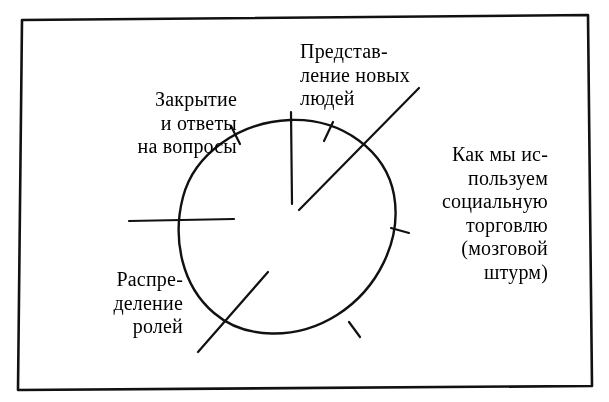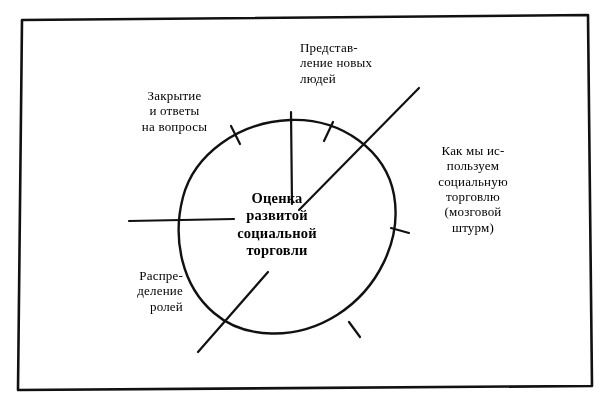--- a/index.html
+++ b/index.html
@@ -22,34 +22,34 @@
     position: absolute;
     left: 0;
     top: 0;
     width: 609px;
     height: 402px;
   }
   .lbl {
     position: absolute;
     color: #000000;
     font-family: "Liberation Serif", serif;
-    font-size: 13px;
+    font-size: 20px;
     line-height: 1.18;
     white-space: pre-line;
     letter-spacing: 0.2px;
   }
   .lbl-center {
     font-weight: bold;
     text-align: center;
     font-size: 14.5px;
     line-height: 1.2;
   }
   .lbl-intro   { left: 300px; top: 40px;  width: 125px; text-align: left; }
-  .lbl-closing { left: 112px; top: 88px;  width: 125px; text-align: center; }
-  .lbl-howuse  { left: 408px; top: 143px; width: 130px; text-align: center; }
+  .lbl-closing { left: 112px; top: 88px;  width: 125px; text-align: right; }
+  .lbl-howuse  { left: 418px; top: 143px; width: 130px; text-align: right; }
   .lbl-roles   { left: 93px;  top: 268px; width: 90px;  text-align: right; }
   .lbl-middle  { left: 218px; top: 190px; width: 118px; }
 </style>
 </head>
 <body>
 
 <div id="canvas">
 
   <svg id="svg-layer" viewBox="0 0 609 402">
     <g fill="none" stroke="#111111" stroke-linecap="round" stroke-linejoin="round">
@@ -91,18 +91,14 @@
 пользуем
 социальную
 торговлю
 (мозговой
 штурм)</div>
 
   <div class="lbl lbl-roles">Распре-
 деление
 ролей</div>
 
-  <div class="lbl lbl-center lbl-middle">Оценка
-развитой
-социальной
-торговли</div>
 
 </div>
 
 </body></html>

